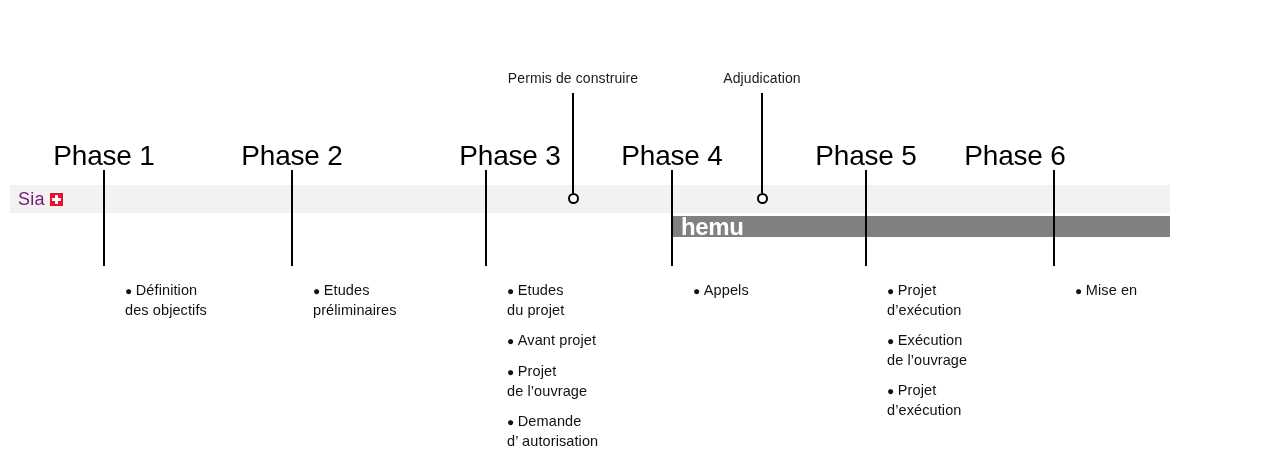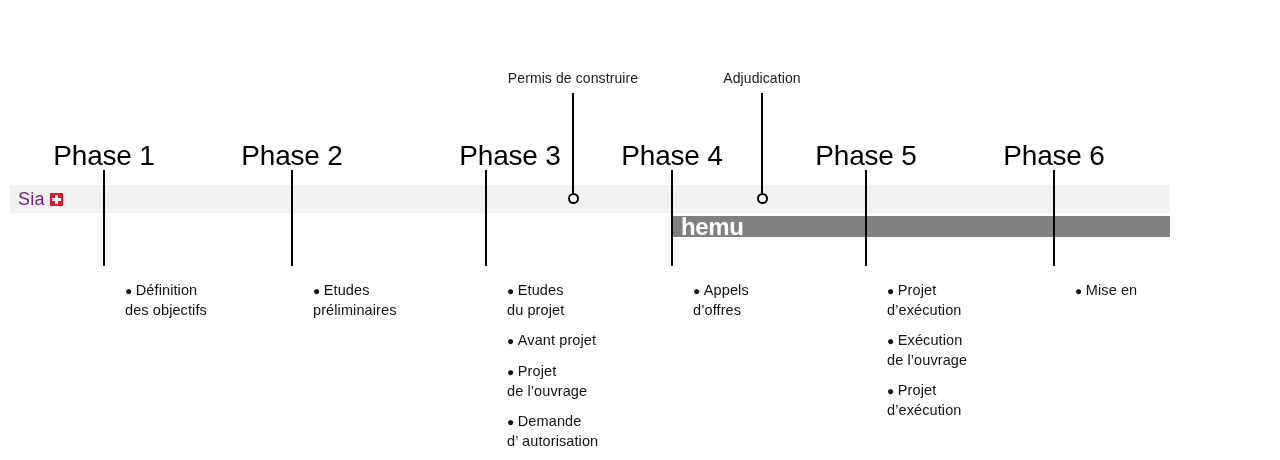--- a/index.html
+++ b/index.html
@@ -180,31 +180,31 @@
       <div class="phase-title" style="left: 486px; margin-left: 24px;">Phase 3</div>
       <div class="bullet-col" style="left: 487px;">
         <div class="bullet-item"><span class="dot">● </span><span>Etudes</span><span class="bullet-line2">du projet</span></div>
         <div class="bullet-item"><span class="dot">● </span><span>Avant projet</span></div>
         <div class="bullet-item"><span class="dot">● </span><span>Projet</span><span class="bullet-line2">de l’ouvrage</span></div>
         <div class="bullet-item"><span class="dot">● </span><span>Demande</span><span class="bullet-line2">d’ autorisation</span></div>
       </div>
       <div class="phase-tick" style="left: 671px;"></div>
       <div class="phase-title" style="left: 672px;">Phase 4</div>
       <div class="bullet-col" style="left: 673px;">
-        <div class="bullet-item"><span class="dot">● </span><span>Appels</span><span class="bullet-line2">d’offres</span></div>
+        <div class="bullet-item"><span class="dot">● </span><span>Appels</span></div>
       </div>
       <div class="phase-tick" style="left: 865px;"></div>
       <div class="phase-title" style="left: 866px;">Phase 5</div>
       <div class="bullet-col" style="left: 867px;">
         <div class="bullet-item"><span class="dot">● </span><span>Projet</span><span class="bullet-line2">d’exécution</span></div>
         <div class="bullet-item"><span class="dot">● </span><span>Exécution</span><span class="bullet-line2">de l’ouvrage</span></div>
         <div class="bullet-item"><span class="dot">● </span><span>Projet</span><span class="bullet-line2">d’exécution</span></div>
       </div>
       <div class="phase-tick" style="left: 1053px;"></div>
-      <div class="phase-title" style="left: 1054px;">Phase 6</div>
+      <div class="phase-title" style="left: 1015px;">Phase 6</div>
       <div class="bullet-col" style="left: 1055px;">
         <div class="bullet-item"><span class="dot">● </span><span>Mise en</span></div>
       </div>
     </div>
 
   <div id="milestones-layer">
       <div class="milestone-line" style="left: 572.2px;"></div>
       <div class="milestone-dot" style="left: 567.5px;"></div>
       <div class="milestone-label" style="left: 573px;">Permis de construire</div>
       <div class="milestone-line" style="left: 761.2px;"></div>

